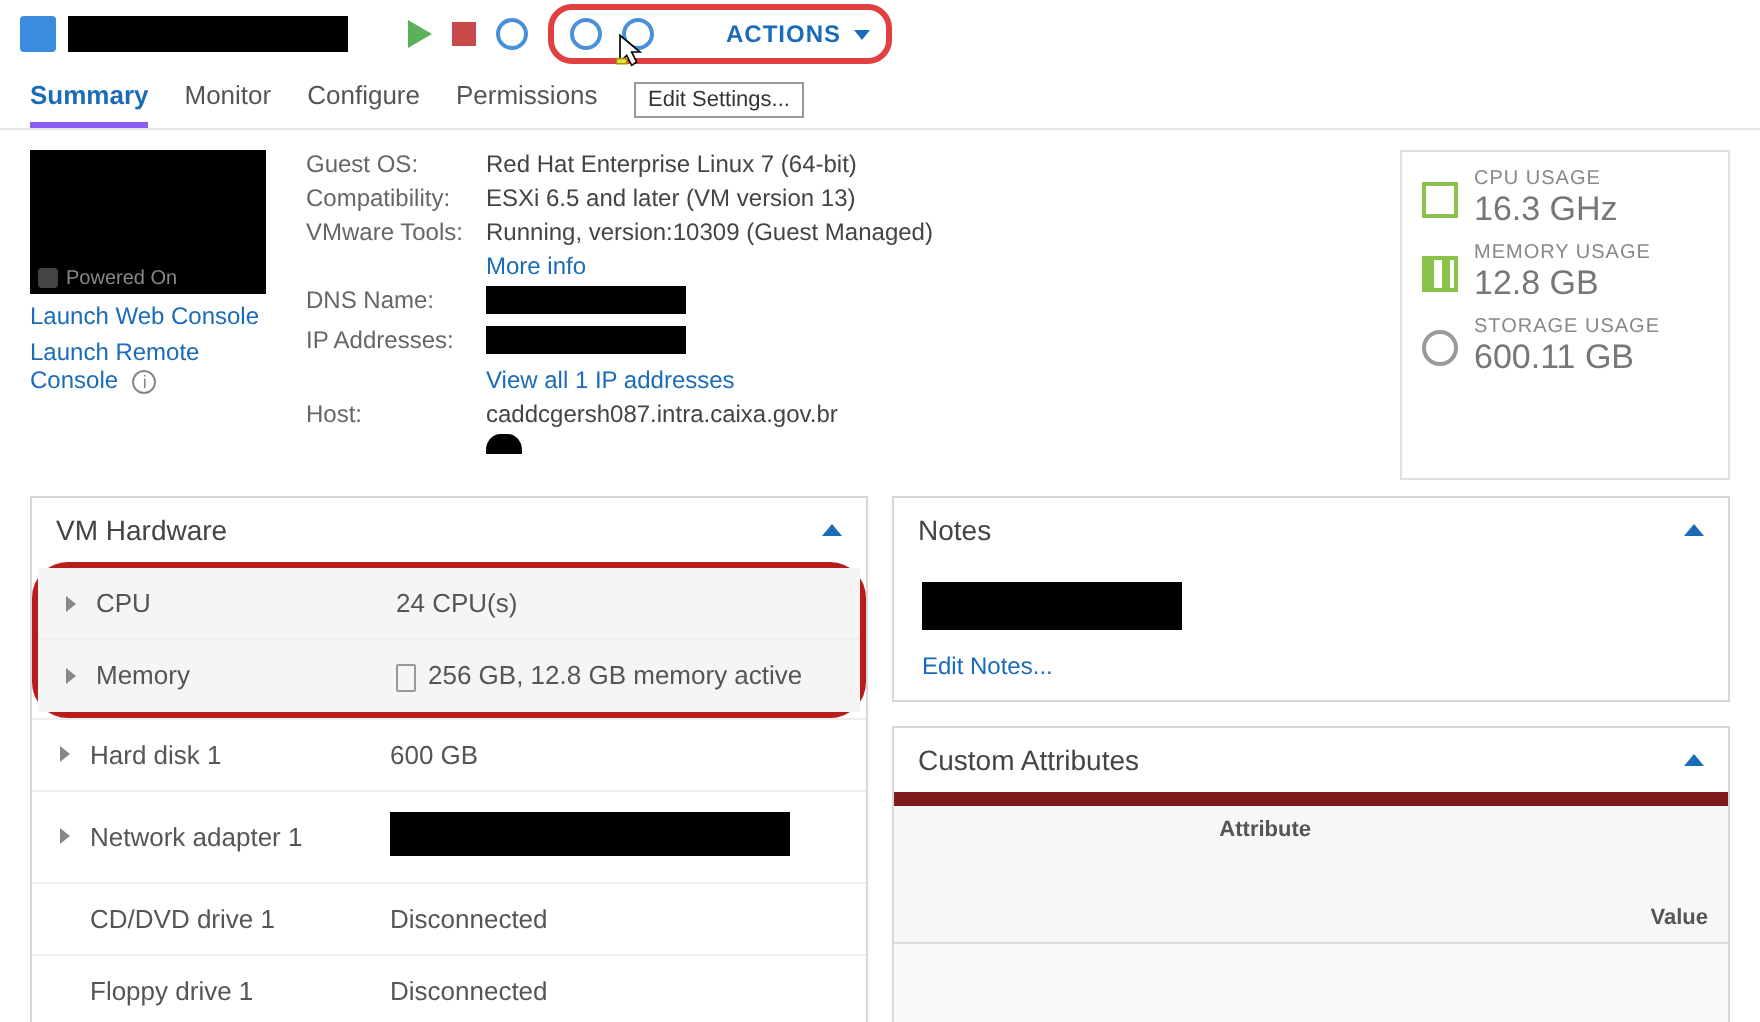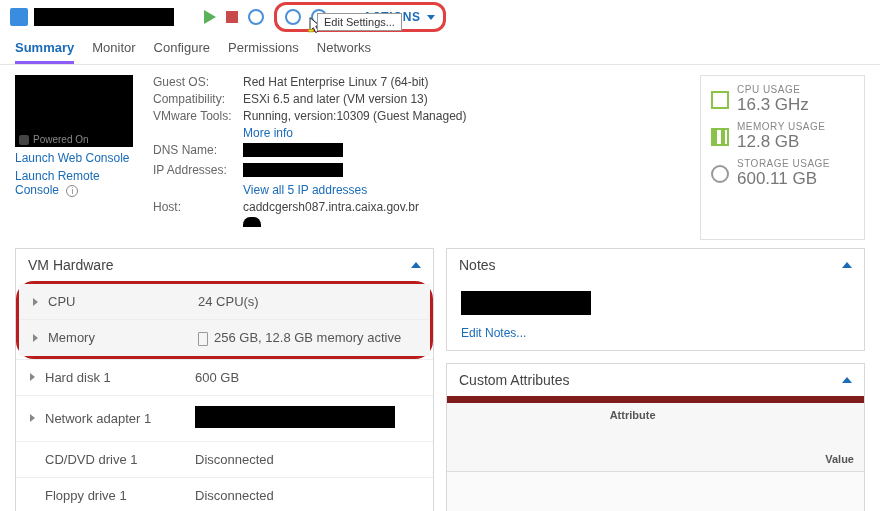--- a/index.html
+++ b/index.html
@@ -65,21 +65,21 @@
   .cursor {
     position: absolute;
     left: 28px;
     top: 10px;
     width: 20px; height: 22px;
     pointer-events: none;
   }
   .tooltip {
     position: absolute;
     left: 40px;
-    top: 8px;
+    top: 36px;
     background: #fff;
     border: 1px solid #999;
     padding: 2px 6px;
     font-size: 11px;
     white-space: nowrap;
   }
 
   .tabs {
     display: flex;
     gap: 18px;
@@ -270,21 +270,21 @@
     <div></div>
     <div class="link">More info</div>
 
     <div class="info-label">DNS Name:</div>
     <div><span class="redacted" style="width:100px;height:14px"></span></div>
 
     <div class="info-label">IP Addresses:</div>
     <div><span class="redacted" style="width:100px;height:14px"></span></div>
 
     <div></div>
-    <div class="link">View all 5 IP addresses</div>
+    <div class="link">View all 1 IP addresses</div>
 
     <div class="info-label">Host:</div>
     <div class="info-val">caddcgersh087.intra.caixa.gov.br</div>
 
     <div></div>
     <div><span class="tux-icon"></span></div>
   </div>
 
   <div class="usage-box">
     <div class="usage-row">

